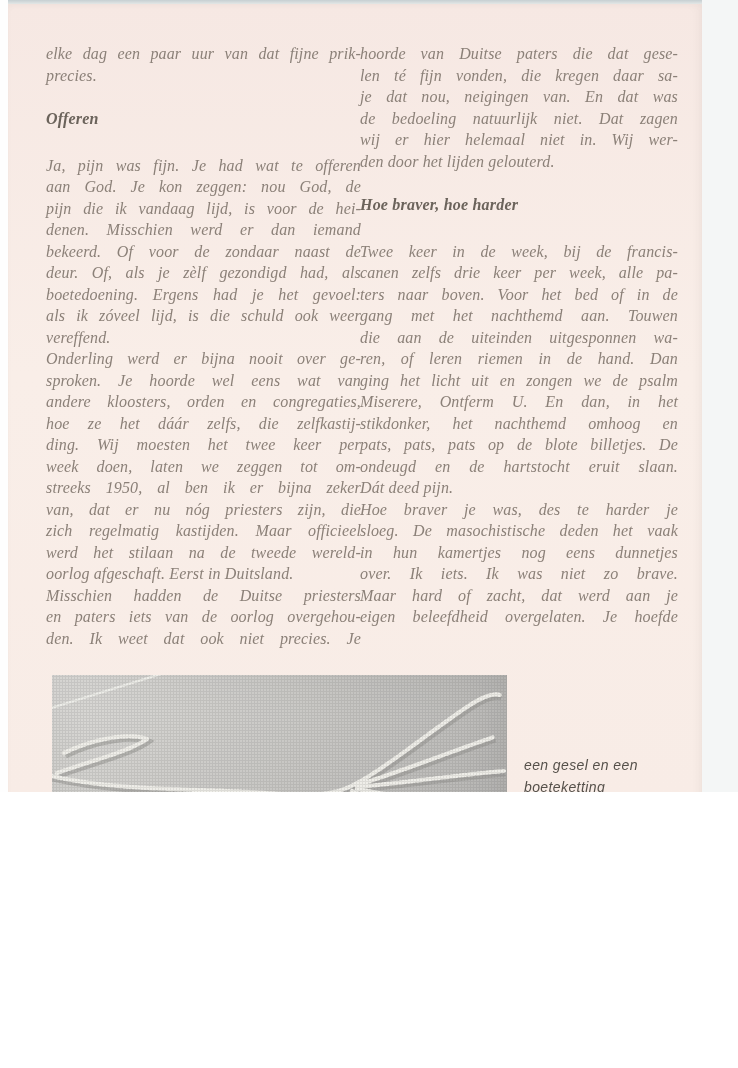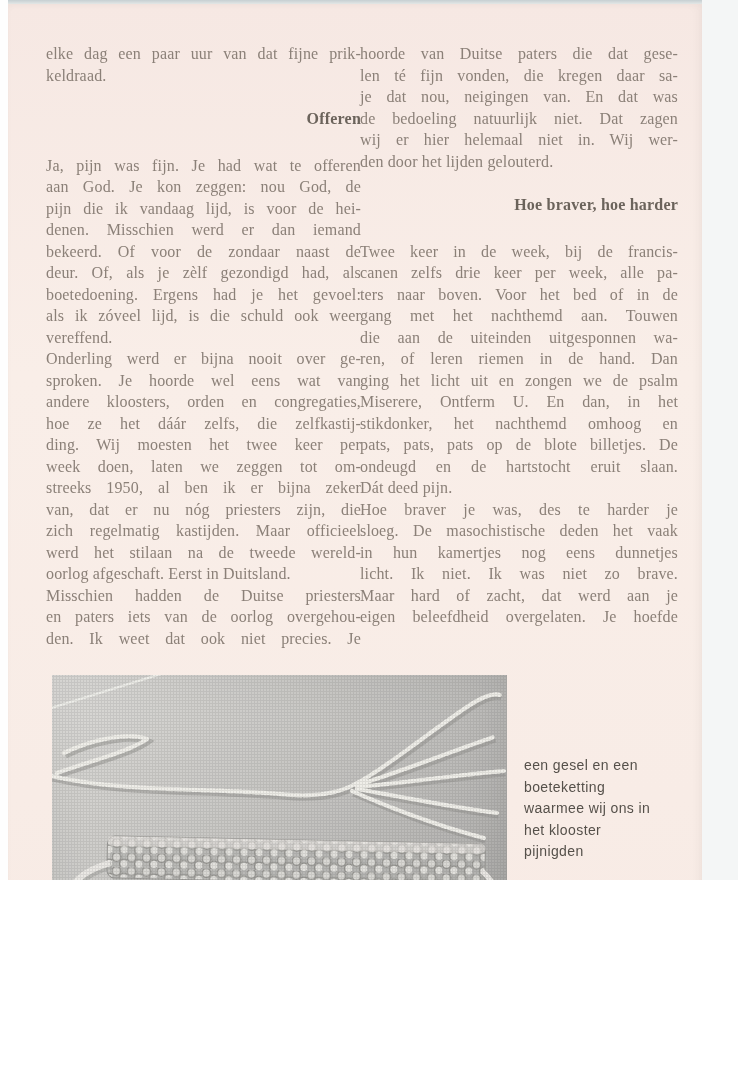--- a/index.html
+++ b/index.html
@@ -1,33 +1,33 @@
 <!DOCTYPE html>
 <html><head>
 <meta charset="utf-8">
 <title>Scanned book page</title>
 <style>
   html,body{margin:0;padding:0;background:#ffffff;}
-  .scan{position:relative;width:738px;height:880px;background:#701a75;overflow:hidden;
-        font-family:"Liberation Serif","DejaVu Serif",serif;}
+  .scan{position:relative;width:738px;height:792px;background:#701a75;overflow:hidden;
+        font-family:"Liberation Serif","DejaVu Serif",serif;font-style:italic;}
   .edge-top{position:absolute;left:0;top:0;width:738px;height:4px;
             background:linear-gradient(180deg,#c6cfd2,#e3e7e6);}
   .edge-left{position:absolute;left:0;top:0;width:8px;height:1068px;background:#fefefe;}
   .edge-right{position:absolute;left:702px;top:0;width:36px;height:1068px;background:#f4f6f6;}
   .edge-bottom{position:absolute;left:0;top:1062px;width:738px;height:6px;background:#e9eded;}
   .page{position:absolute;left:8px;top:3px;width:694px;height:1059px;
         background:linear-gradient(180deg,#f6e8e3 0%,#f9eee8 35%,#f8ece6 75%,#f7eae4 100%);
         box-shadow:inset -4px 0 10px rgba(0,0,0,0.03), inset 0 3px 6px rgba(0,0,0,0.02);}
   .col{position:absolute;top:40px;color:#8b8078;font-size:16px;line-height:21.5px;
        letter-spacing:0.15px;}
   .col-left{left:38px;width:315px;}
   .col-right{left:352px;width:318px;}
   .line{text-align:justify;text-align-last:justify;white-space:normal;}
   .line.ragged{text-align-last:left;}
-  .heading{font-weight:bold;color:#6b635b;margin:22px 0 25px 0;letter-spacing:0.2px;text-align:right;}
+  .heading{font-weight:bold;color:#6b635b;margin:22px 0 25px 0;letter-spacing:0.2px;}
   .photo{position:absolute;left:44px;top:672px;width:455px;height:310px;
          background:linear-gradient(125deg,#d8d7d4 0%,#c9c8c5 40%,#bab9b7 75%,#aeadab 100%);
          box-shadow:inset 0 0 45px rgba(0,0,0,0.10);}
   .photo::after{content:"";position:absolute;inset:0;pointer-events:none;
          background-image:radial-gradient(circle,rgba(60,60,58,0.10) 1px,transparent 1.2px);
          background-size:3px 3px;}
   .photo svg{display:block;width:455px;height:310px;}
   .caption{position:absolute;left:516px;top:752px;width:180px;
            font-family:"Liberation Sans","DejaVu Sans",sans-serif;
            font-size:14px;line-height:21.5px;color:#55504a;letter-spacing:0.4px;}
@@ -36,21 +36,21 @@
 </style>
 </head>
 <body>
 
 <div class="scan">
   <div class="page">
 
     <div class="col col-left" id="col-left">
         <div class="para">
           <div class="line">elke dag een paar uur van dat fijne prik-</div>
-          <div class="line ragged">keldraad.</div>
+          <div class="line ragged">precies.</div>
         </div>
         <div class="heading">Offeren</div>
         <div class="para">
           <div class="line">Ja, pijn was fijn. Je had wat te offeren</div>
           <div class="line">aan God. Je kon zeggen: nou God, de</div>
           <div class="line">pijn die ik vandaag lijd, is voor de hei-</div>
           <div class="line">denen. Misschien werd er dan iemand</div>
           <div class="line">bekeerd. Of voor de zondaar naast de</div>
           <div class="line">deur. Of, als je zèlf gezondigd had, als</div>
           <div class="line">boetedoening. Ergens had je het gevoel:</div>
@@ -91,21 +91,21 @@
           <div class="line">ren, of leren riemen in de hand. Dan</div>
           <div class="line">ging het licht uit en zongen we de psalm</div>
           <div class="line">Miserere, Ontferm U. En dan, in het</div>
           <div class="line">stikdonker, het nachthemd omhoog en</div>
           <div class="line">pats, pats, pats op de blote billetjes. De</div>
           <div class="line">ondeugd en de hartstocht eruit slaan.</div>
           <div class="line ragged">Dát deed pijn.</div>
           <div class="line">Hoe braver je was, des te harder je</div>
           <div class="line">sloeg. De masochistische deden het vaak</div>
           <div class="line">in hun kamertjes nog eens dunnetjes</div>
-          <div class="line">licht. Ik niet. Ik was niet zo brave.</div>
+          <div class="line">over. Ik iets. Ik was niet zo brave.</div>
           <div class="line">Maar hard of zacht, dat werd aan je</div>
           <div class="line">eigen beleefdheid overgelaten. Je hoefde</div>
         </div>
       </div>
 
     <div class="photo">
       <svg viewBox="0 0 455 310" xmlns="http://www.w3.org/2000/svg">
 
         <rect x="0" y="0" width="455" height="310" fill="url(#shade)"></rect>
         <defs>

